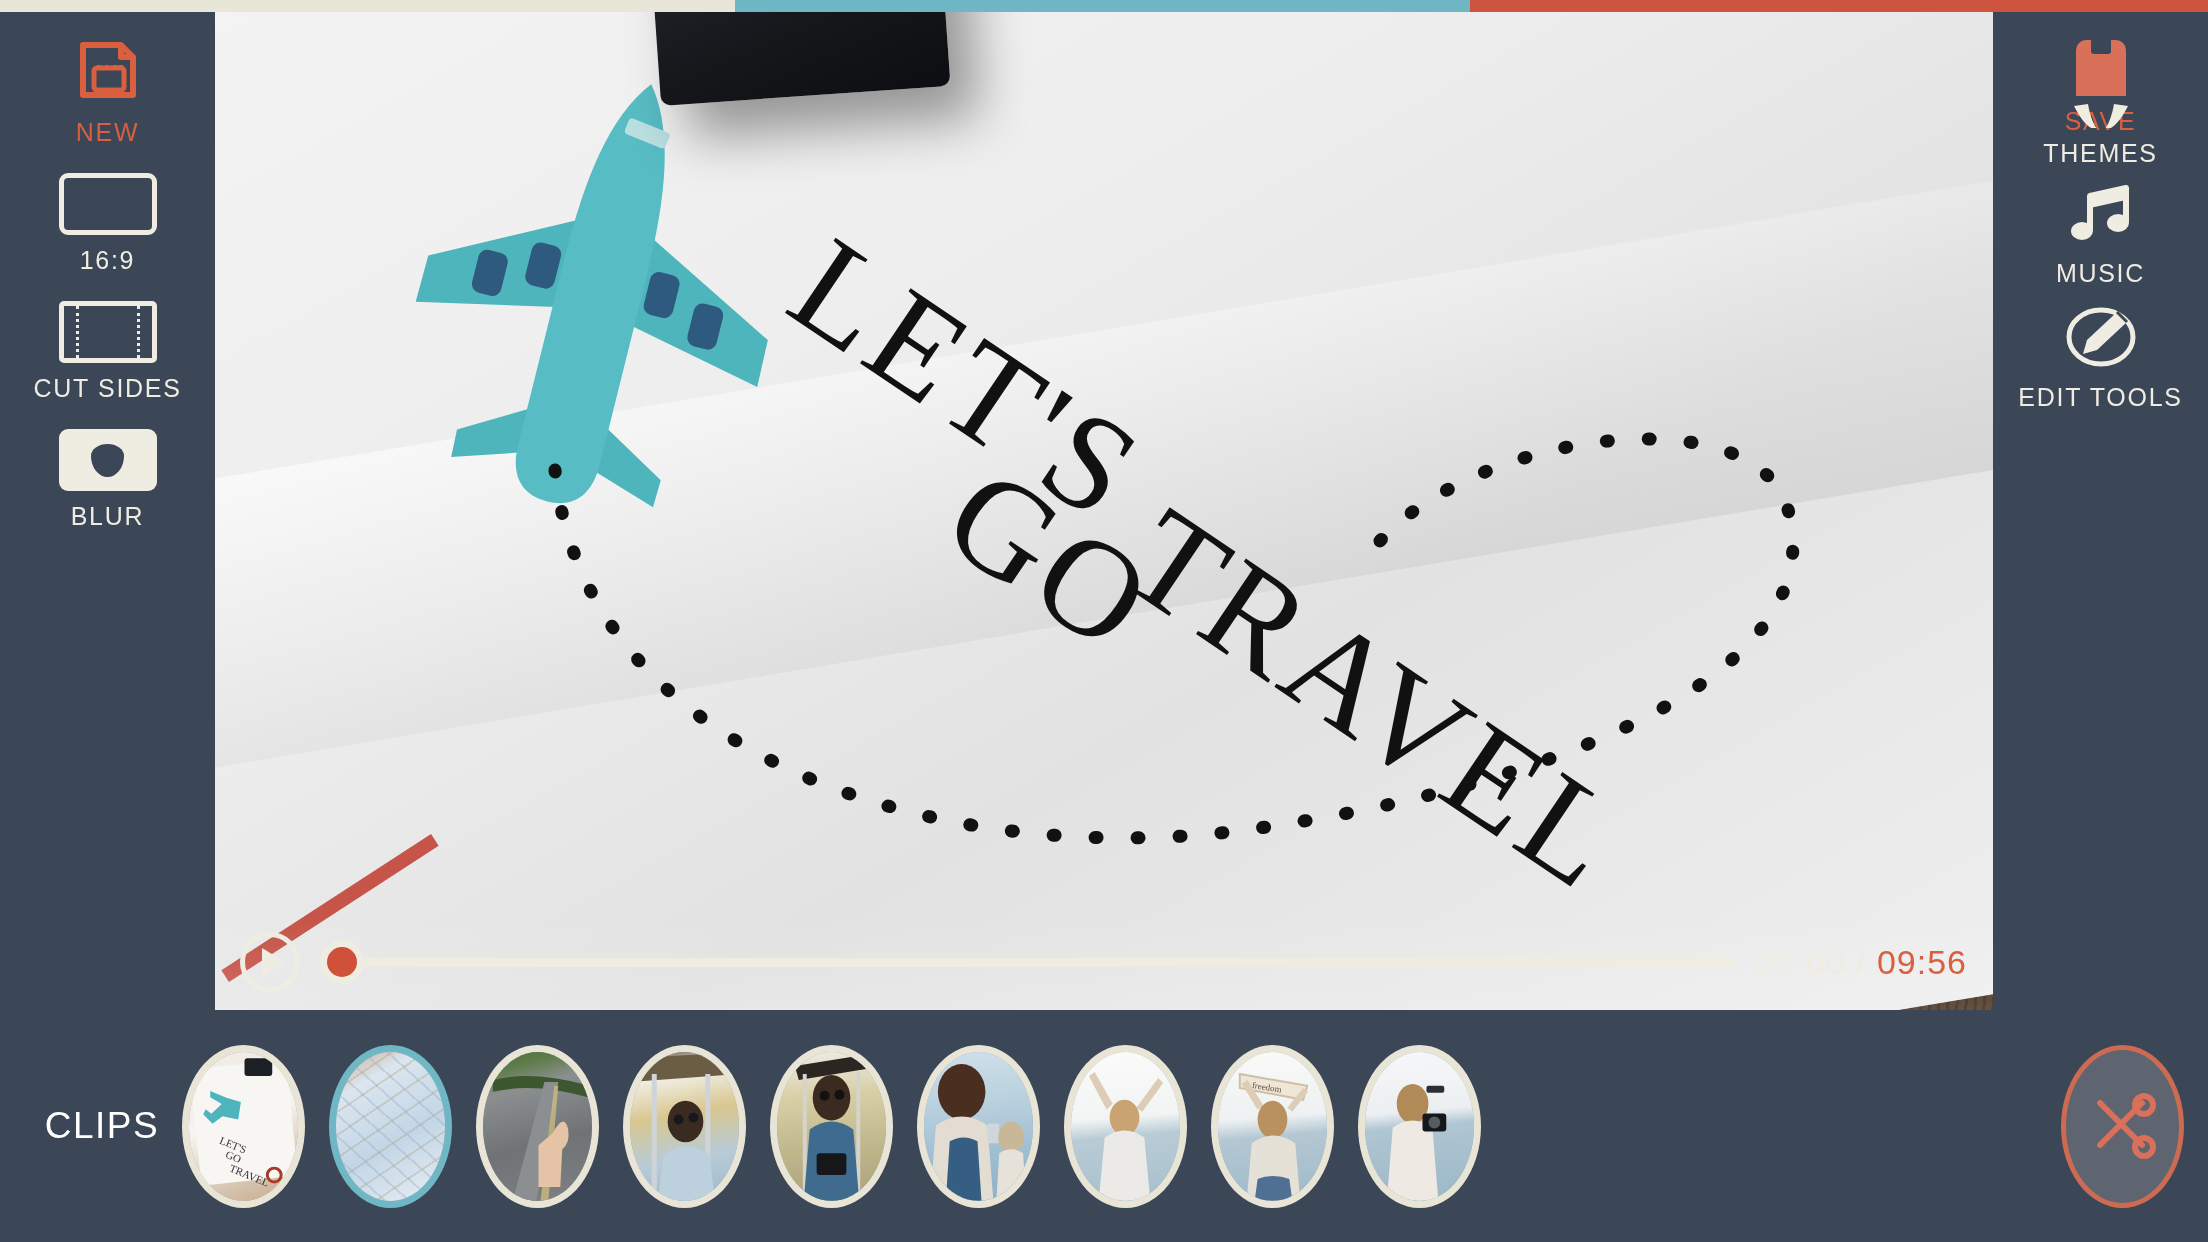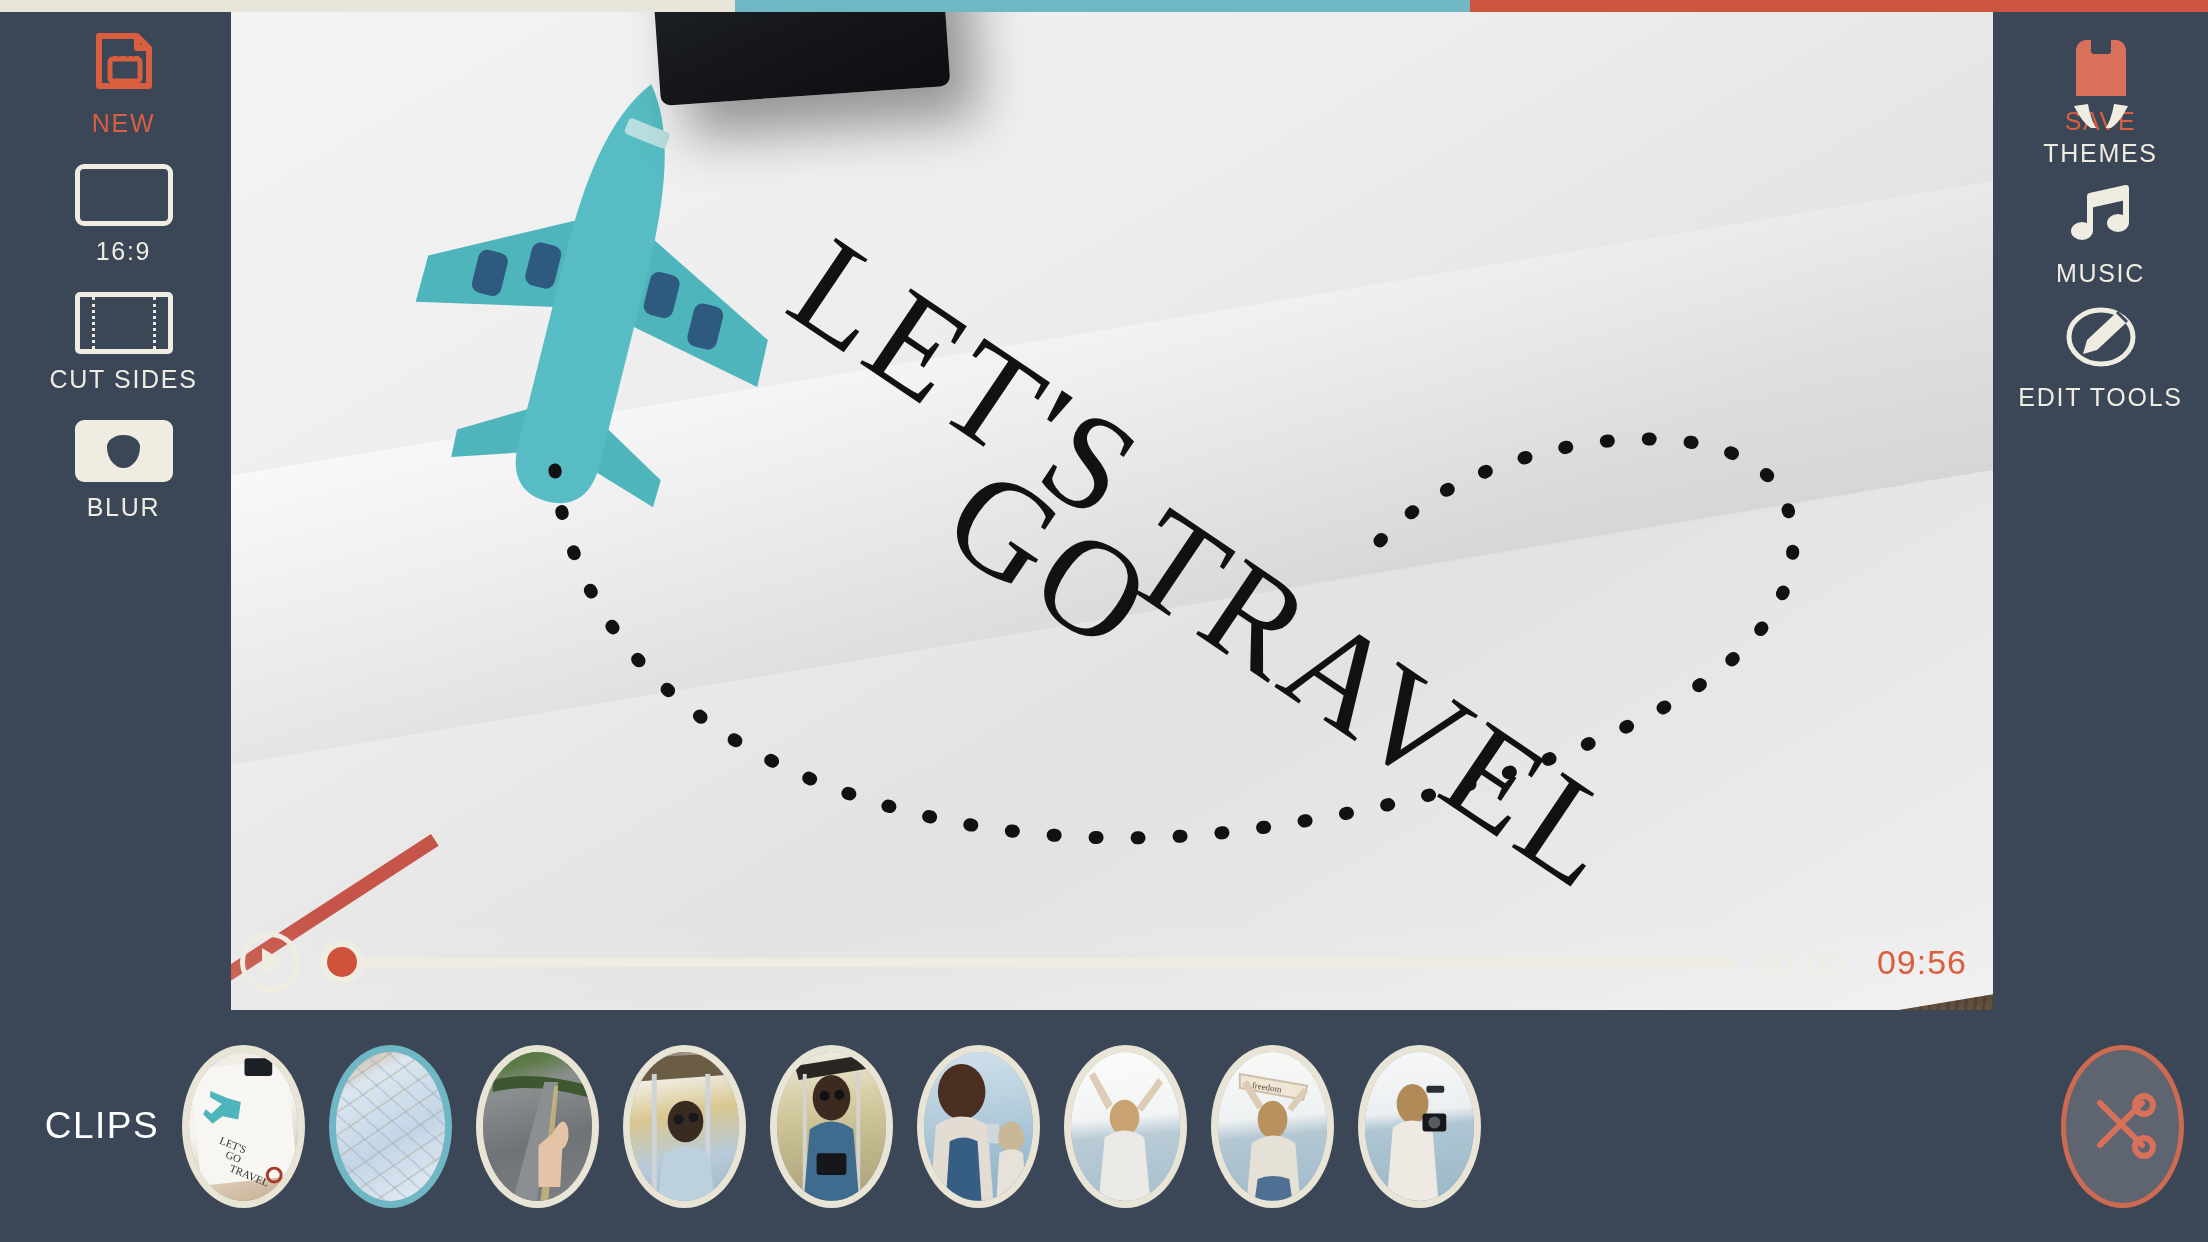--- a/index.html
+++ b/index.html
@@ -12,24 +12,24 @@
 
   
   #top-strip { position: absolute; top: 0; left: 0; width: 2208px; height: 12px; display: flex; z-index: 40; }
   #top-strip .seg { height: 100%; }
   .seg-cream { width: 735px; background: #e8e5d9; }
   .seg-teal  { width: 735px; background: #6fb7c4; }
   .seg-red   { width: 738px; background: #cd5540; }
 
   
   #left-rail {
-    position: absolute; left: 16px; top: 0; width: 215px; height: 1010px;
+    position: absolute; left: 0; top: 0; width: 215px; height: 1010px;
     background: #3b4656; z-index: 30;
     display: flex; flex-direction: column; align-items: center;
-    padding-top: 24px;
+    padding-top: 33px;
   }
   .rail-item {
     width: 215px; display: flex; flex-direction: column;
     align-items: center; justify-content: flex-start;
     margin-bottom: 26px; cursor: pointer;
   }
   .rail-label {
     font-size: 25px; letter-spacing: 1.7px; color: #efece1;
     margin-top: 11px; font-weight: 400; text-align: center;
     white-space: nowrap;

